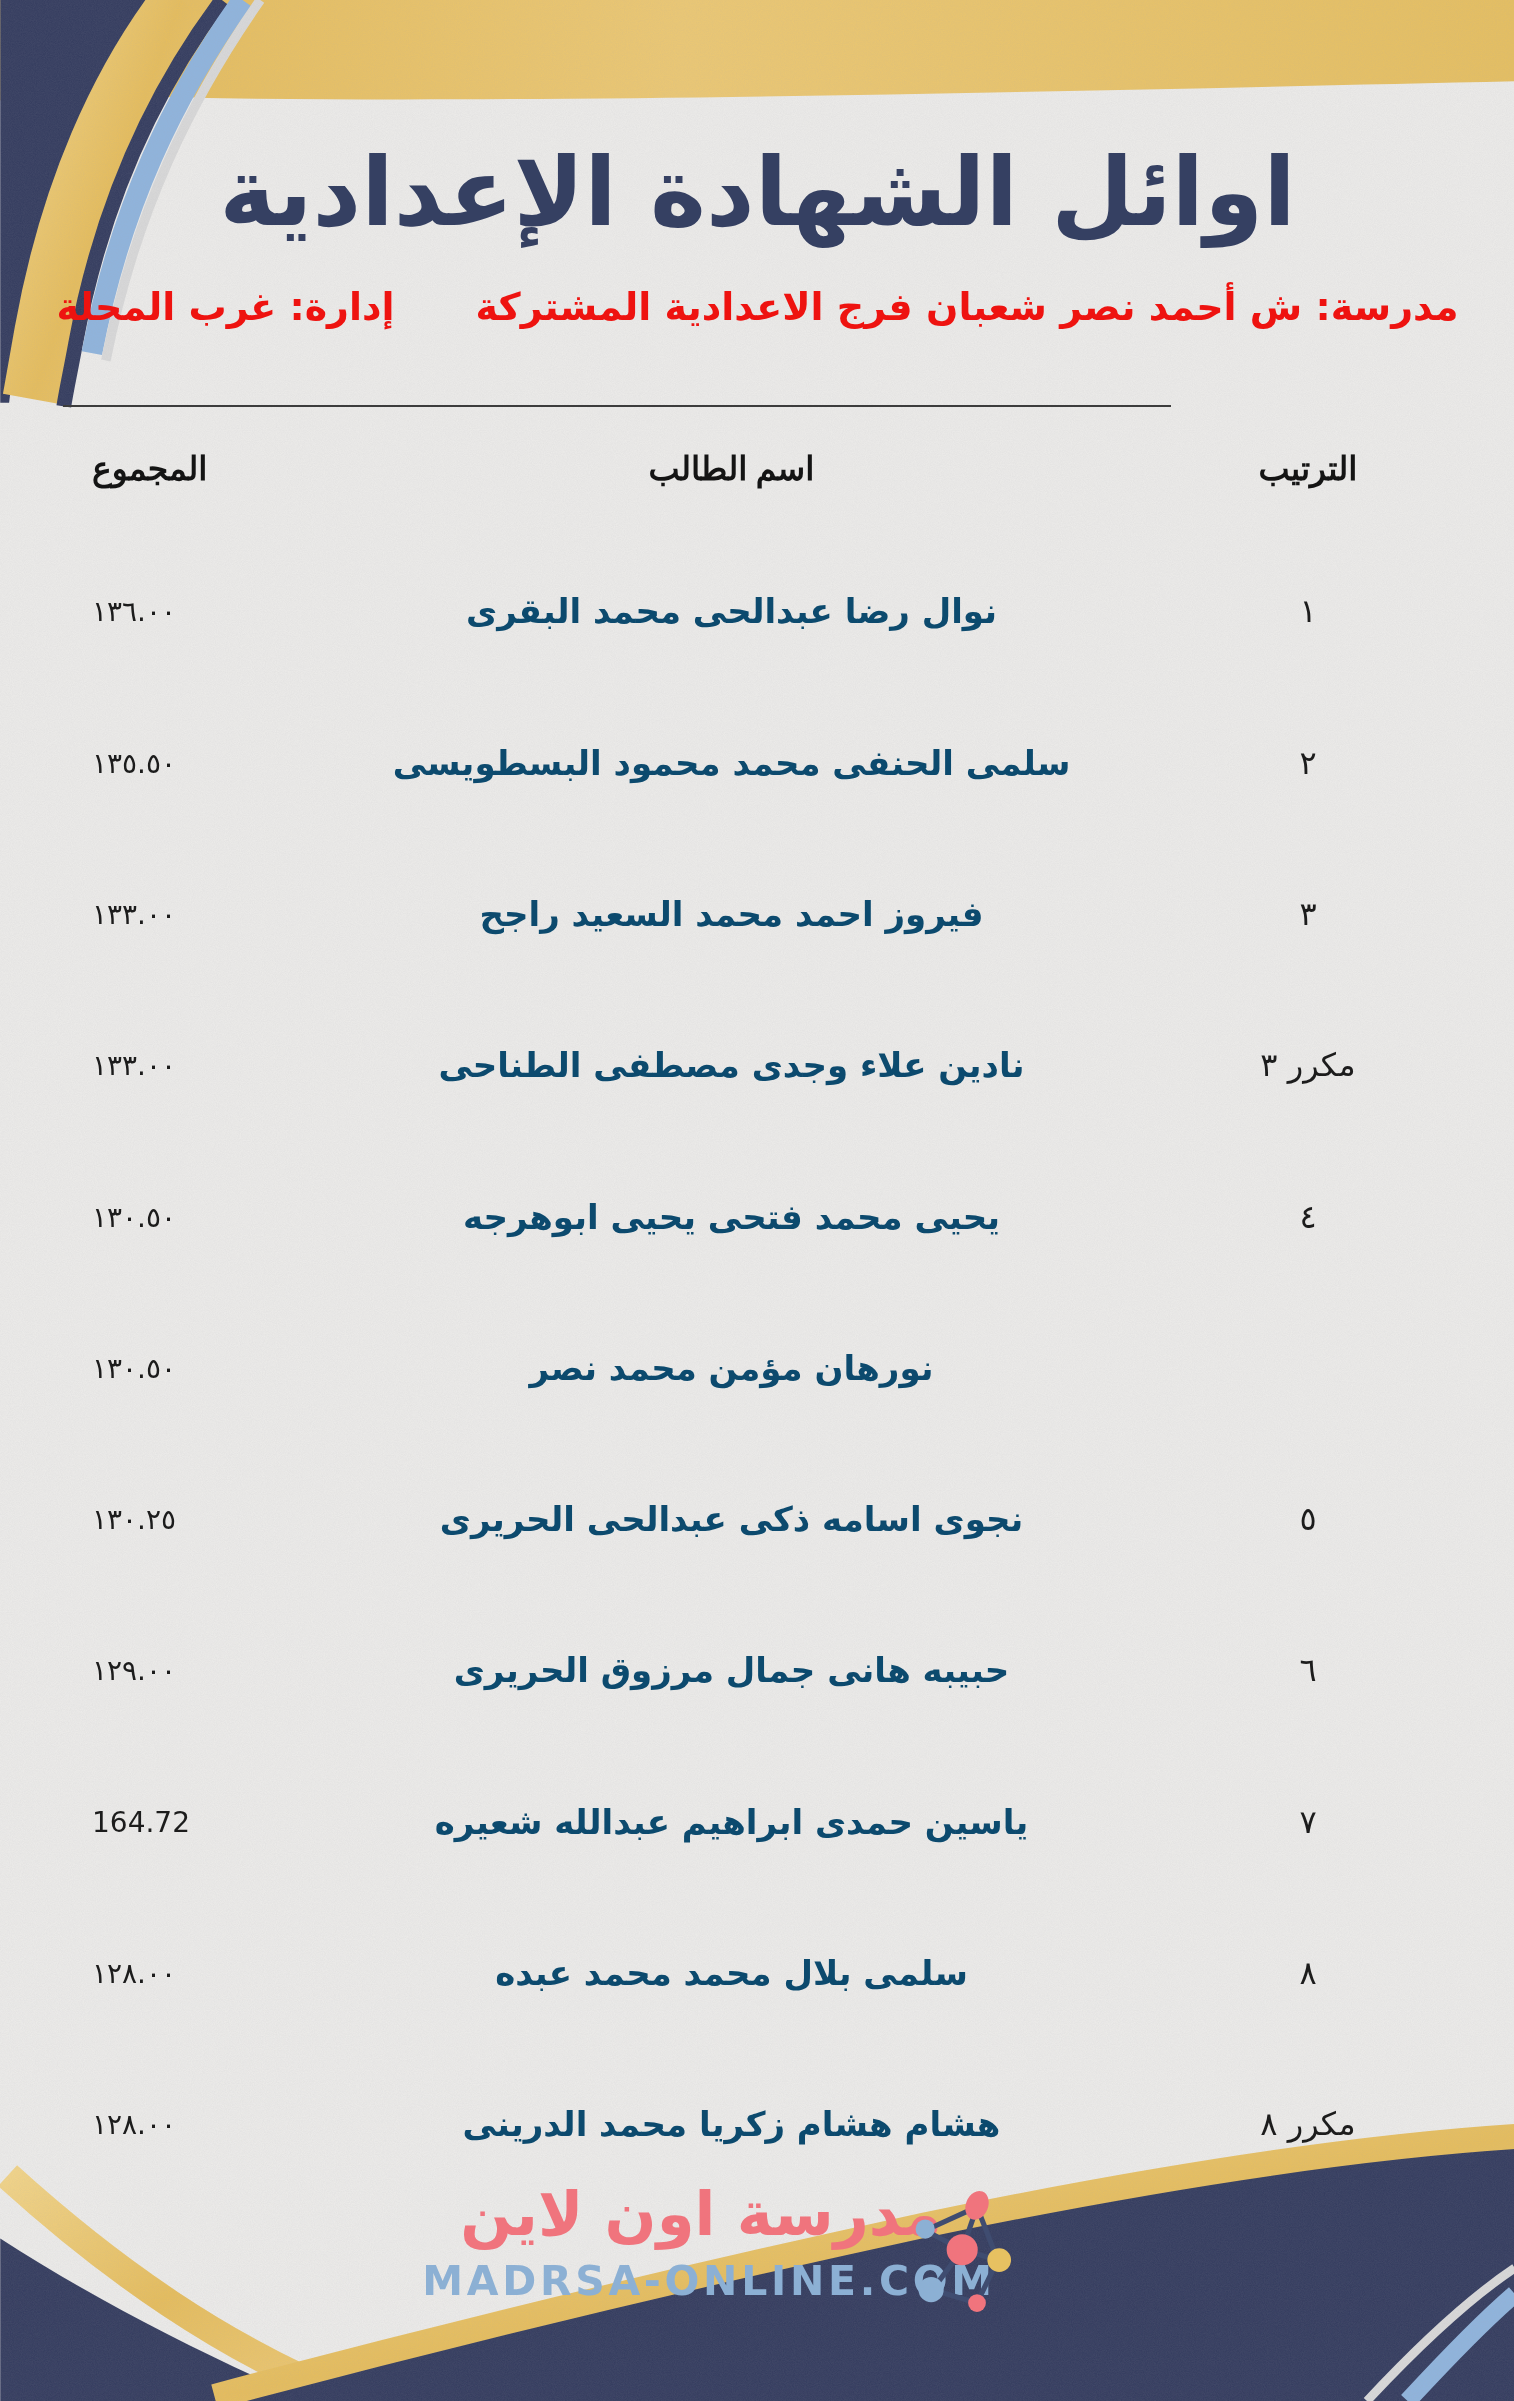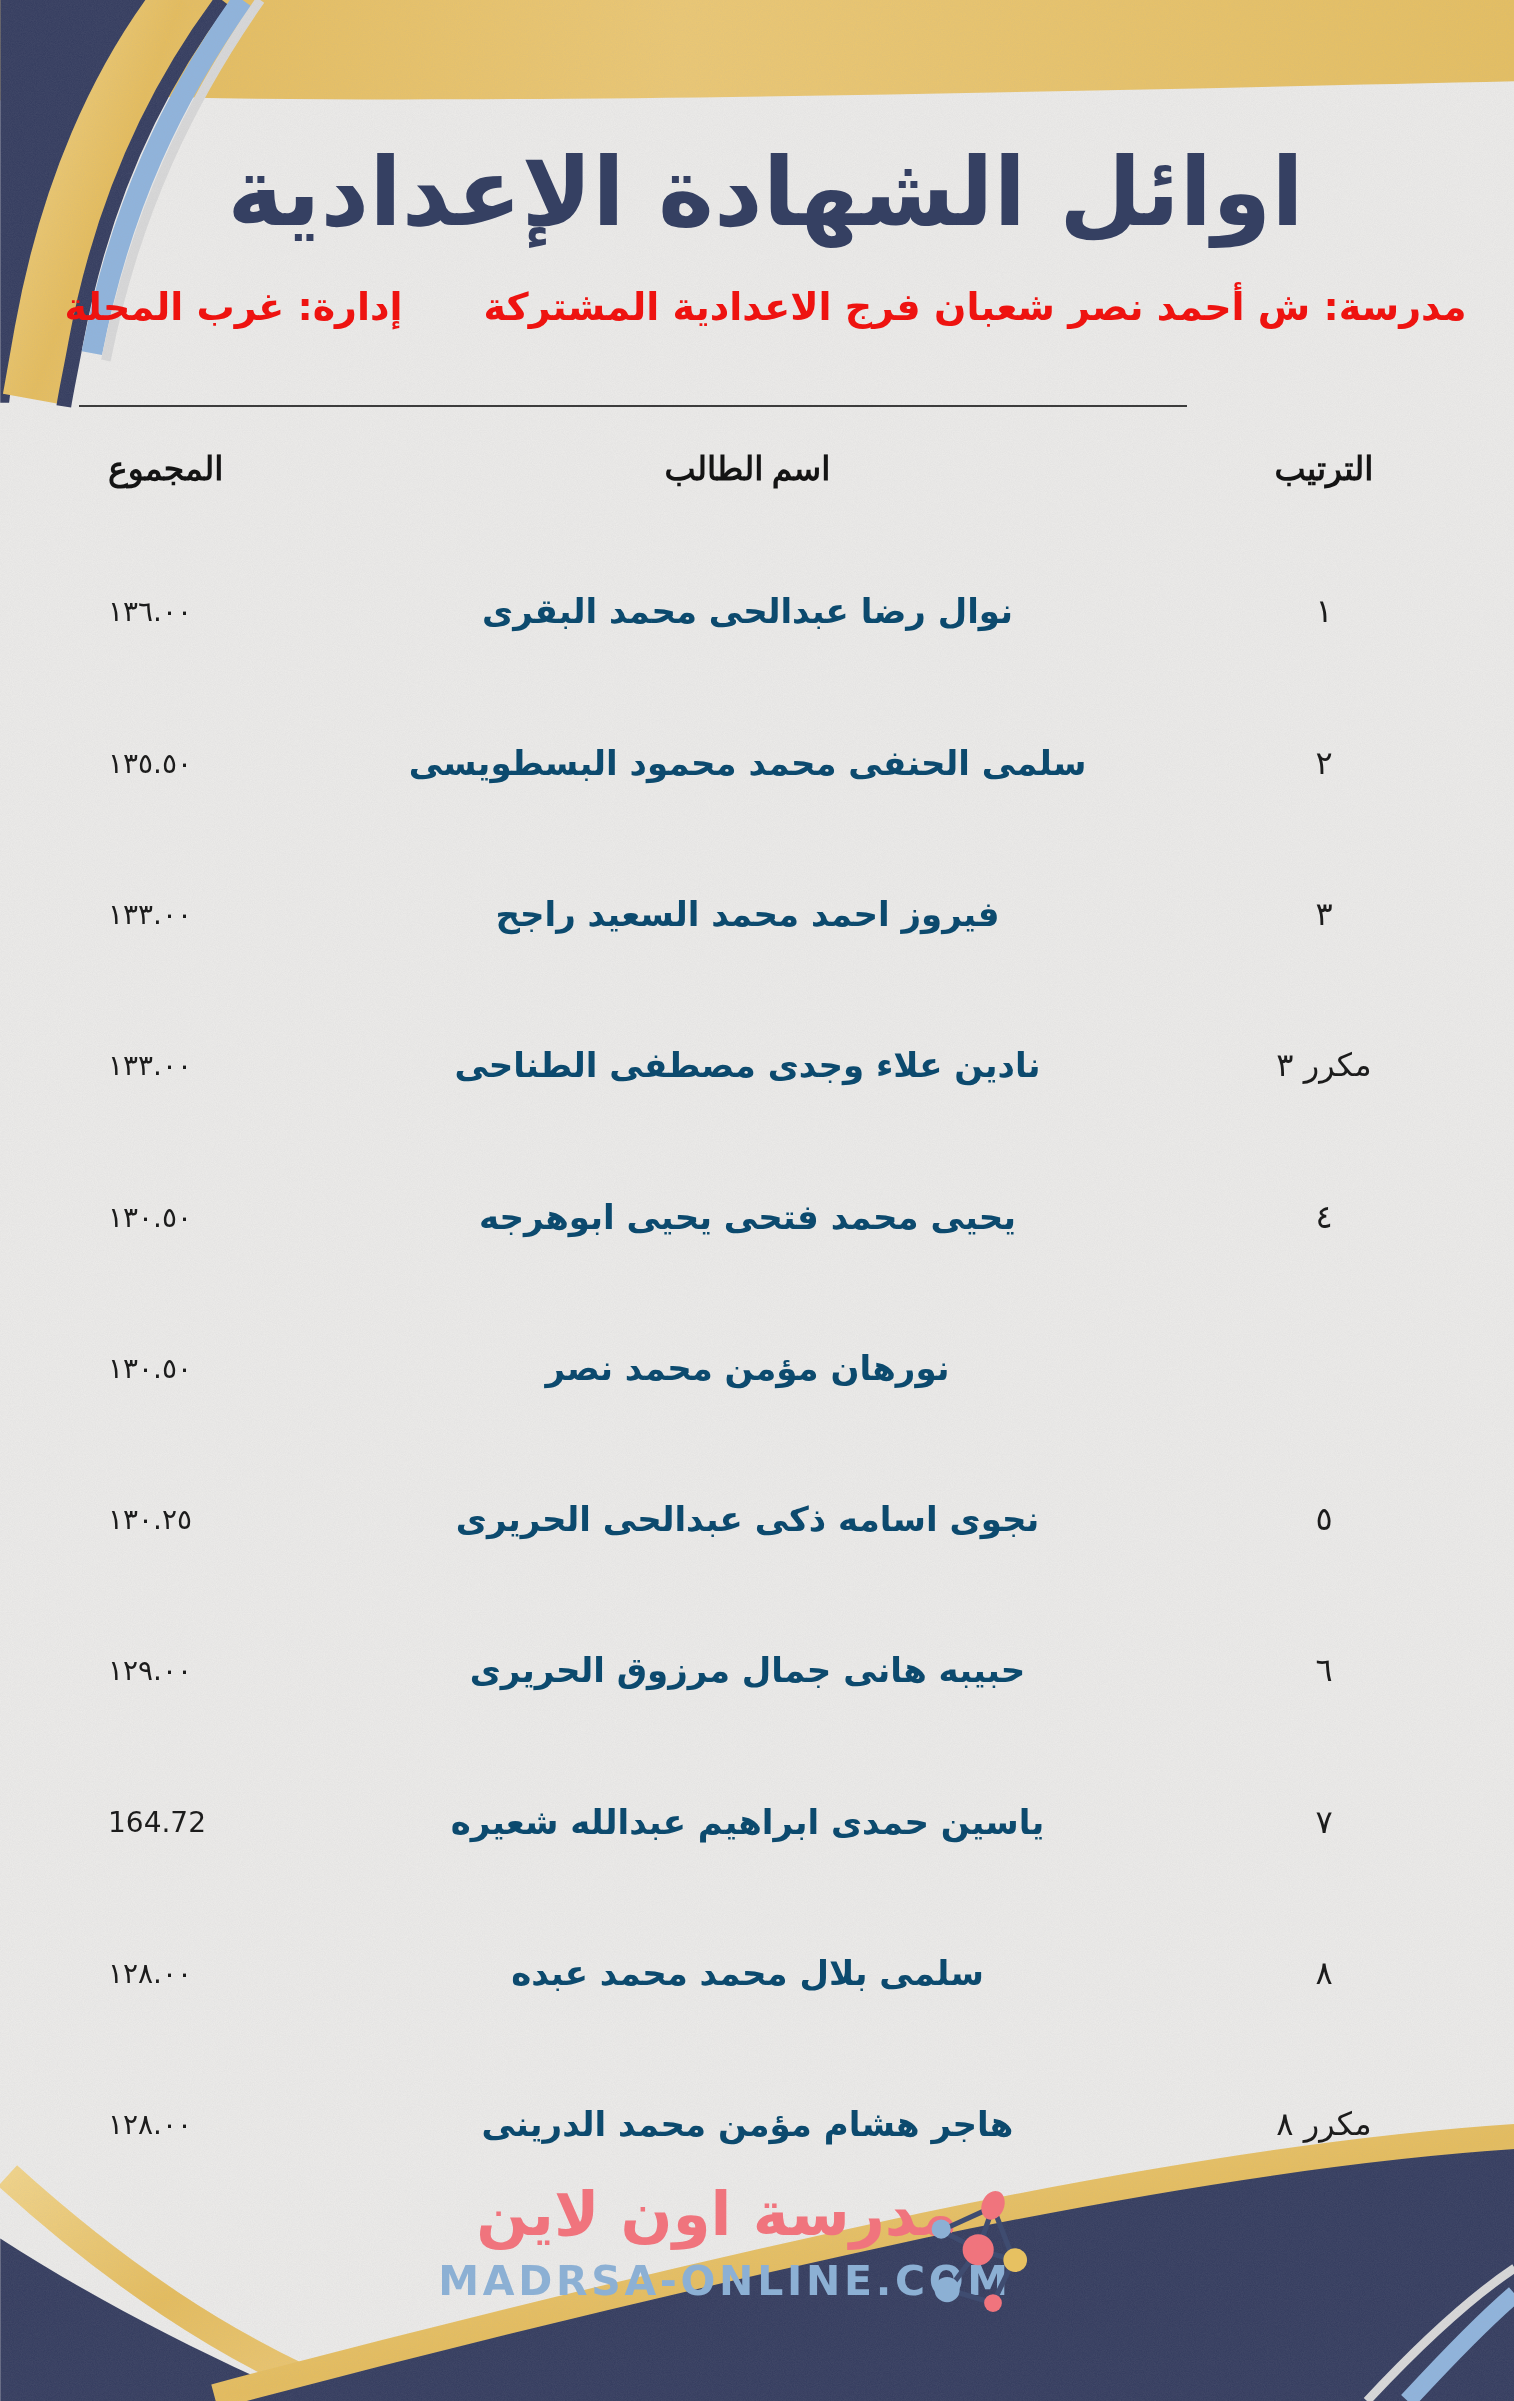--- a/index.html
+++ b/index.html
@@ -7,21 +7,21 @@
     --gold:#e8c166; --decor-navy:#333b5e; --decor-blue:#8fb4dd; --decor-silver:#d9d9d9;
     --paper:#edecea; --brand-pink:#f0747d; --brand-blue:#8cb0d4; --brand-yellow:#e7c161;
   }
   *{margin:0;padding:0;box-sizing:border-box;}
   html,body{width:1515px;height:2401px;}
   body{
     position:relative; overflow:hidden; background:var(--paper);
     font-family:"DejaVu Sans", sans-serif;
   }
   .bg-svg{position:absolute;inset:0;z-index:0;}
-  .content{position:absolute;inset:0;z-index:1;margin-left:16px;}
+  .content{position:absolute;inset:0;z-index:1;}
 
   .page-title{
     position:absolute; top:107px; left:0; width:100%; text-align:center;
     direction:rtl; font-size:95px; font-weight:bold; color:var(--title-navy);
     line-height:170px; letter-spacing:0;
   }
   .subtitle{
     position:absolute; top:272px; left:0; width:100%;
     display:flex; direction:rtl; justify-content:center; align-items:center; gap:81px;
     font-size:38px; font-weight:bold; color:var(--subtitle-red); line-height:70px;
@@ -158,21 +158,21 @@
     <span class="cell name">ياسين حمدى ابراهيم عبدالله شعيره</span>
     <span class="cell total">164.72</span>
   </div>
       <div class="row" style="top: 1929px;">
     <span class="cell rank">٨</span>
     <span class="cell name">سلمى بلال محمد محمد عبده</span>
     <span class="cell total">١٢٨.٠٠</span>
   </div>
       <div class="row" style="top: 2080px;">
     <span class="cell rank">مكرر ٨</span>
-    <span class="cell name">هاجر هشام مؤمن محمد الدرينى</span>
+    <span class="cell name">هشام هشام زكريا محمد الدرينى</span>
     <span class="cell total">١٢٨.٠٠</span>
   </div>
     </div>
 
   <div class="brand-ar">مدرسة اون لاين</div>
   <div class="brand-url">MADRSA-ONLINE.COM</div>
 
   <svg class="brand-icon" viewBox="0 0 150 170" xmlns="http://www.w3.org/2000/svg">
     <g fill="none" stroke="#3f4c70" stroke-width="7">
       <path d="M100,28 L30,60"></path>

